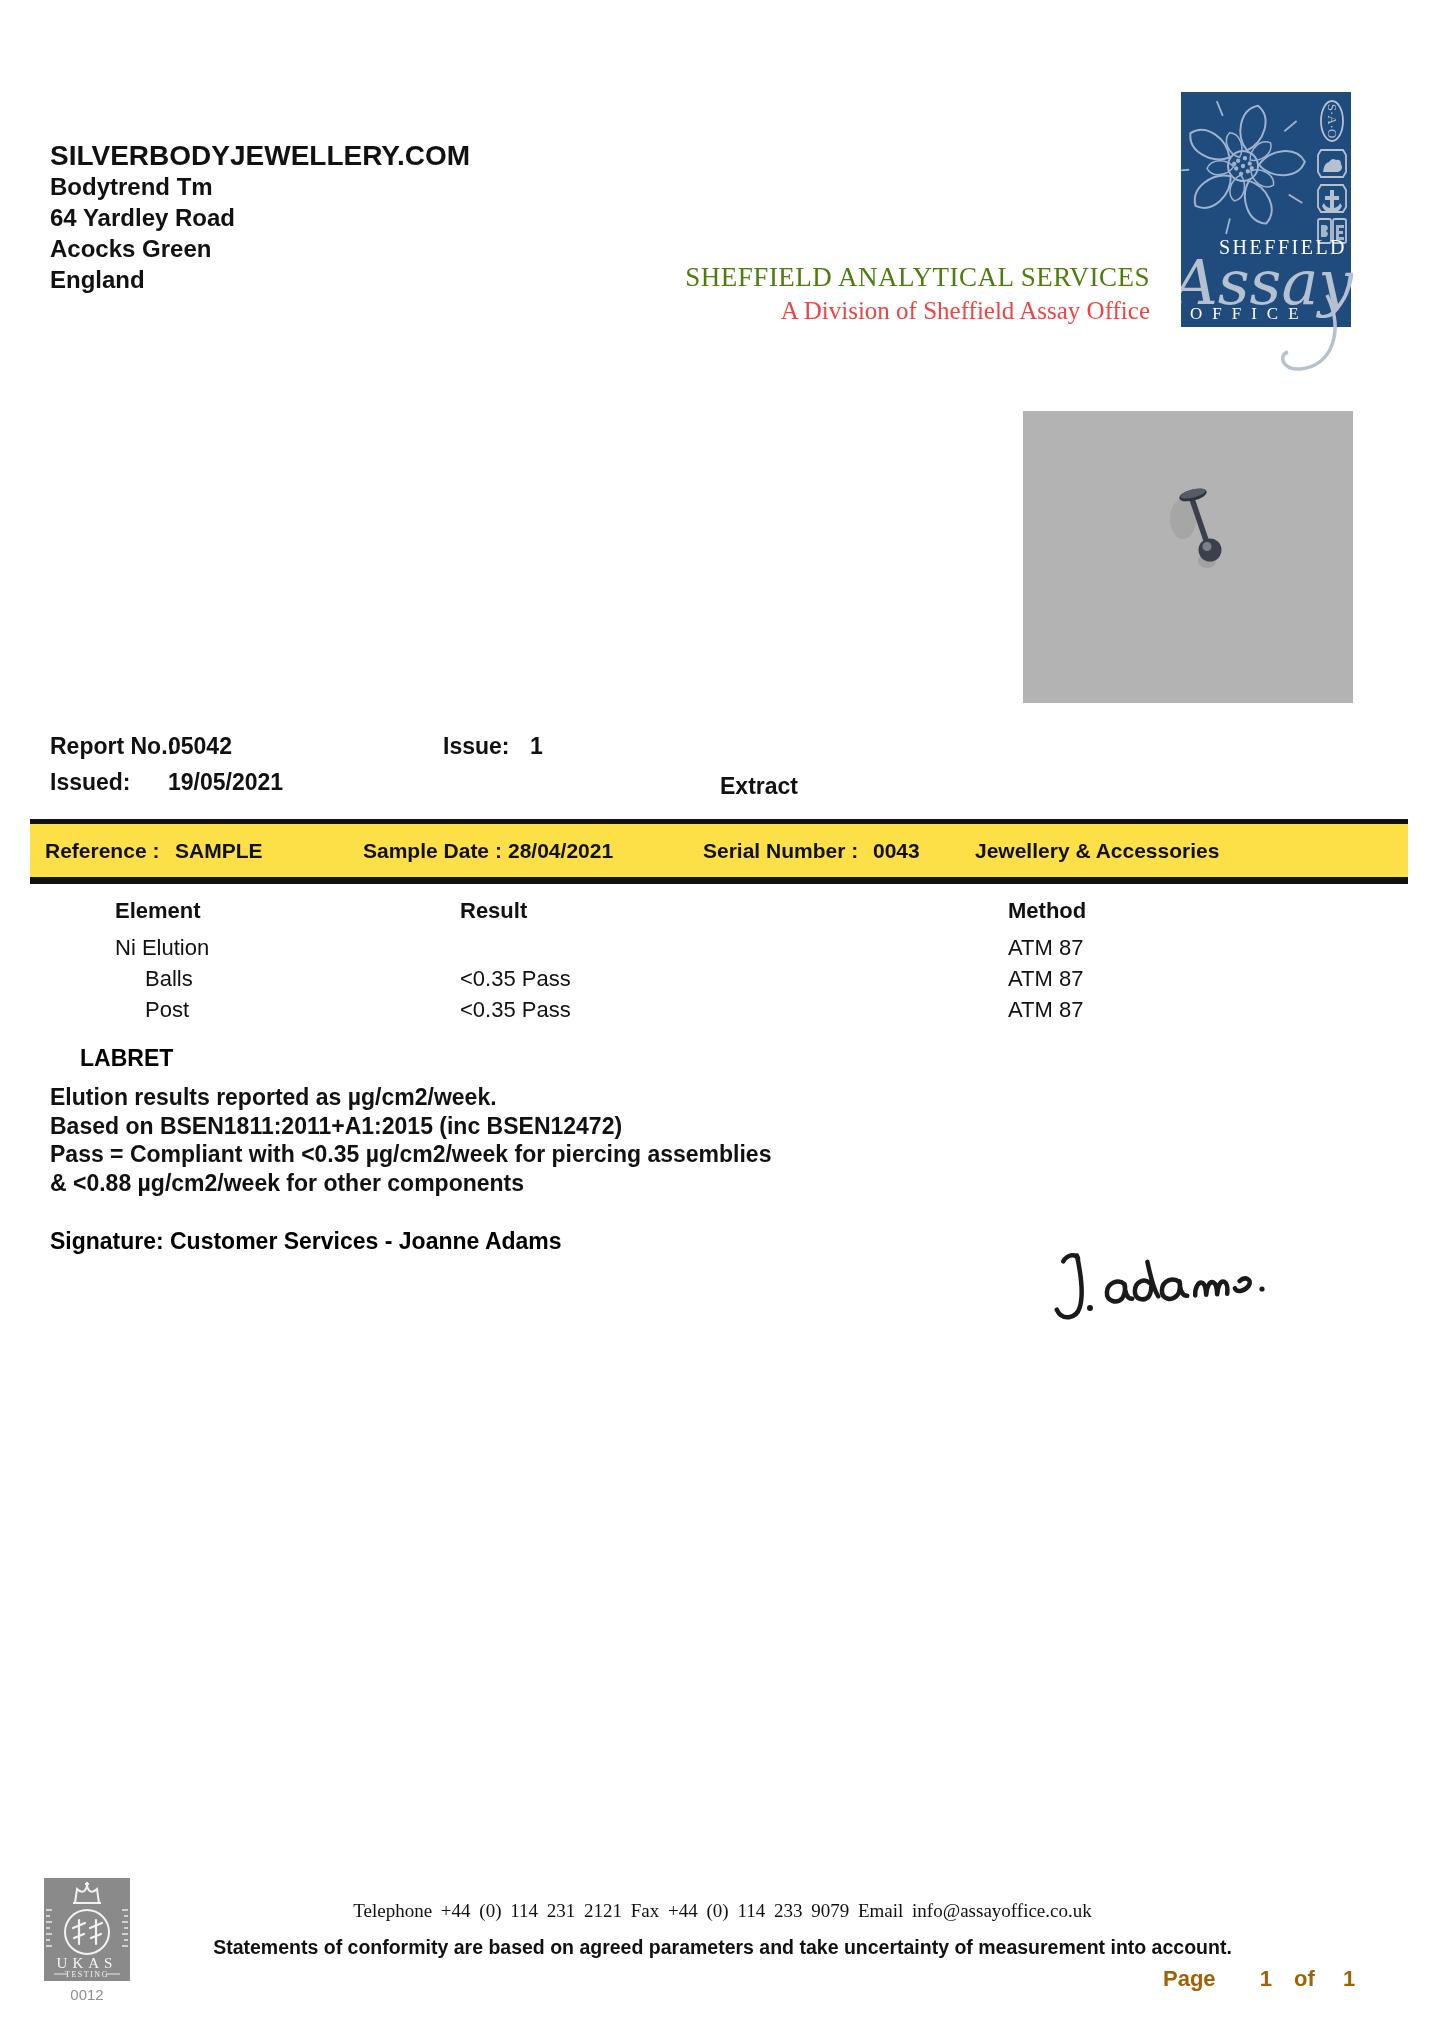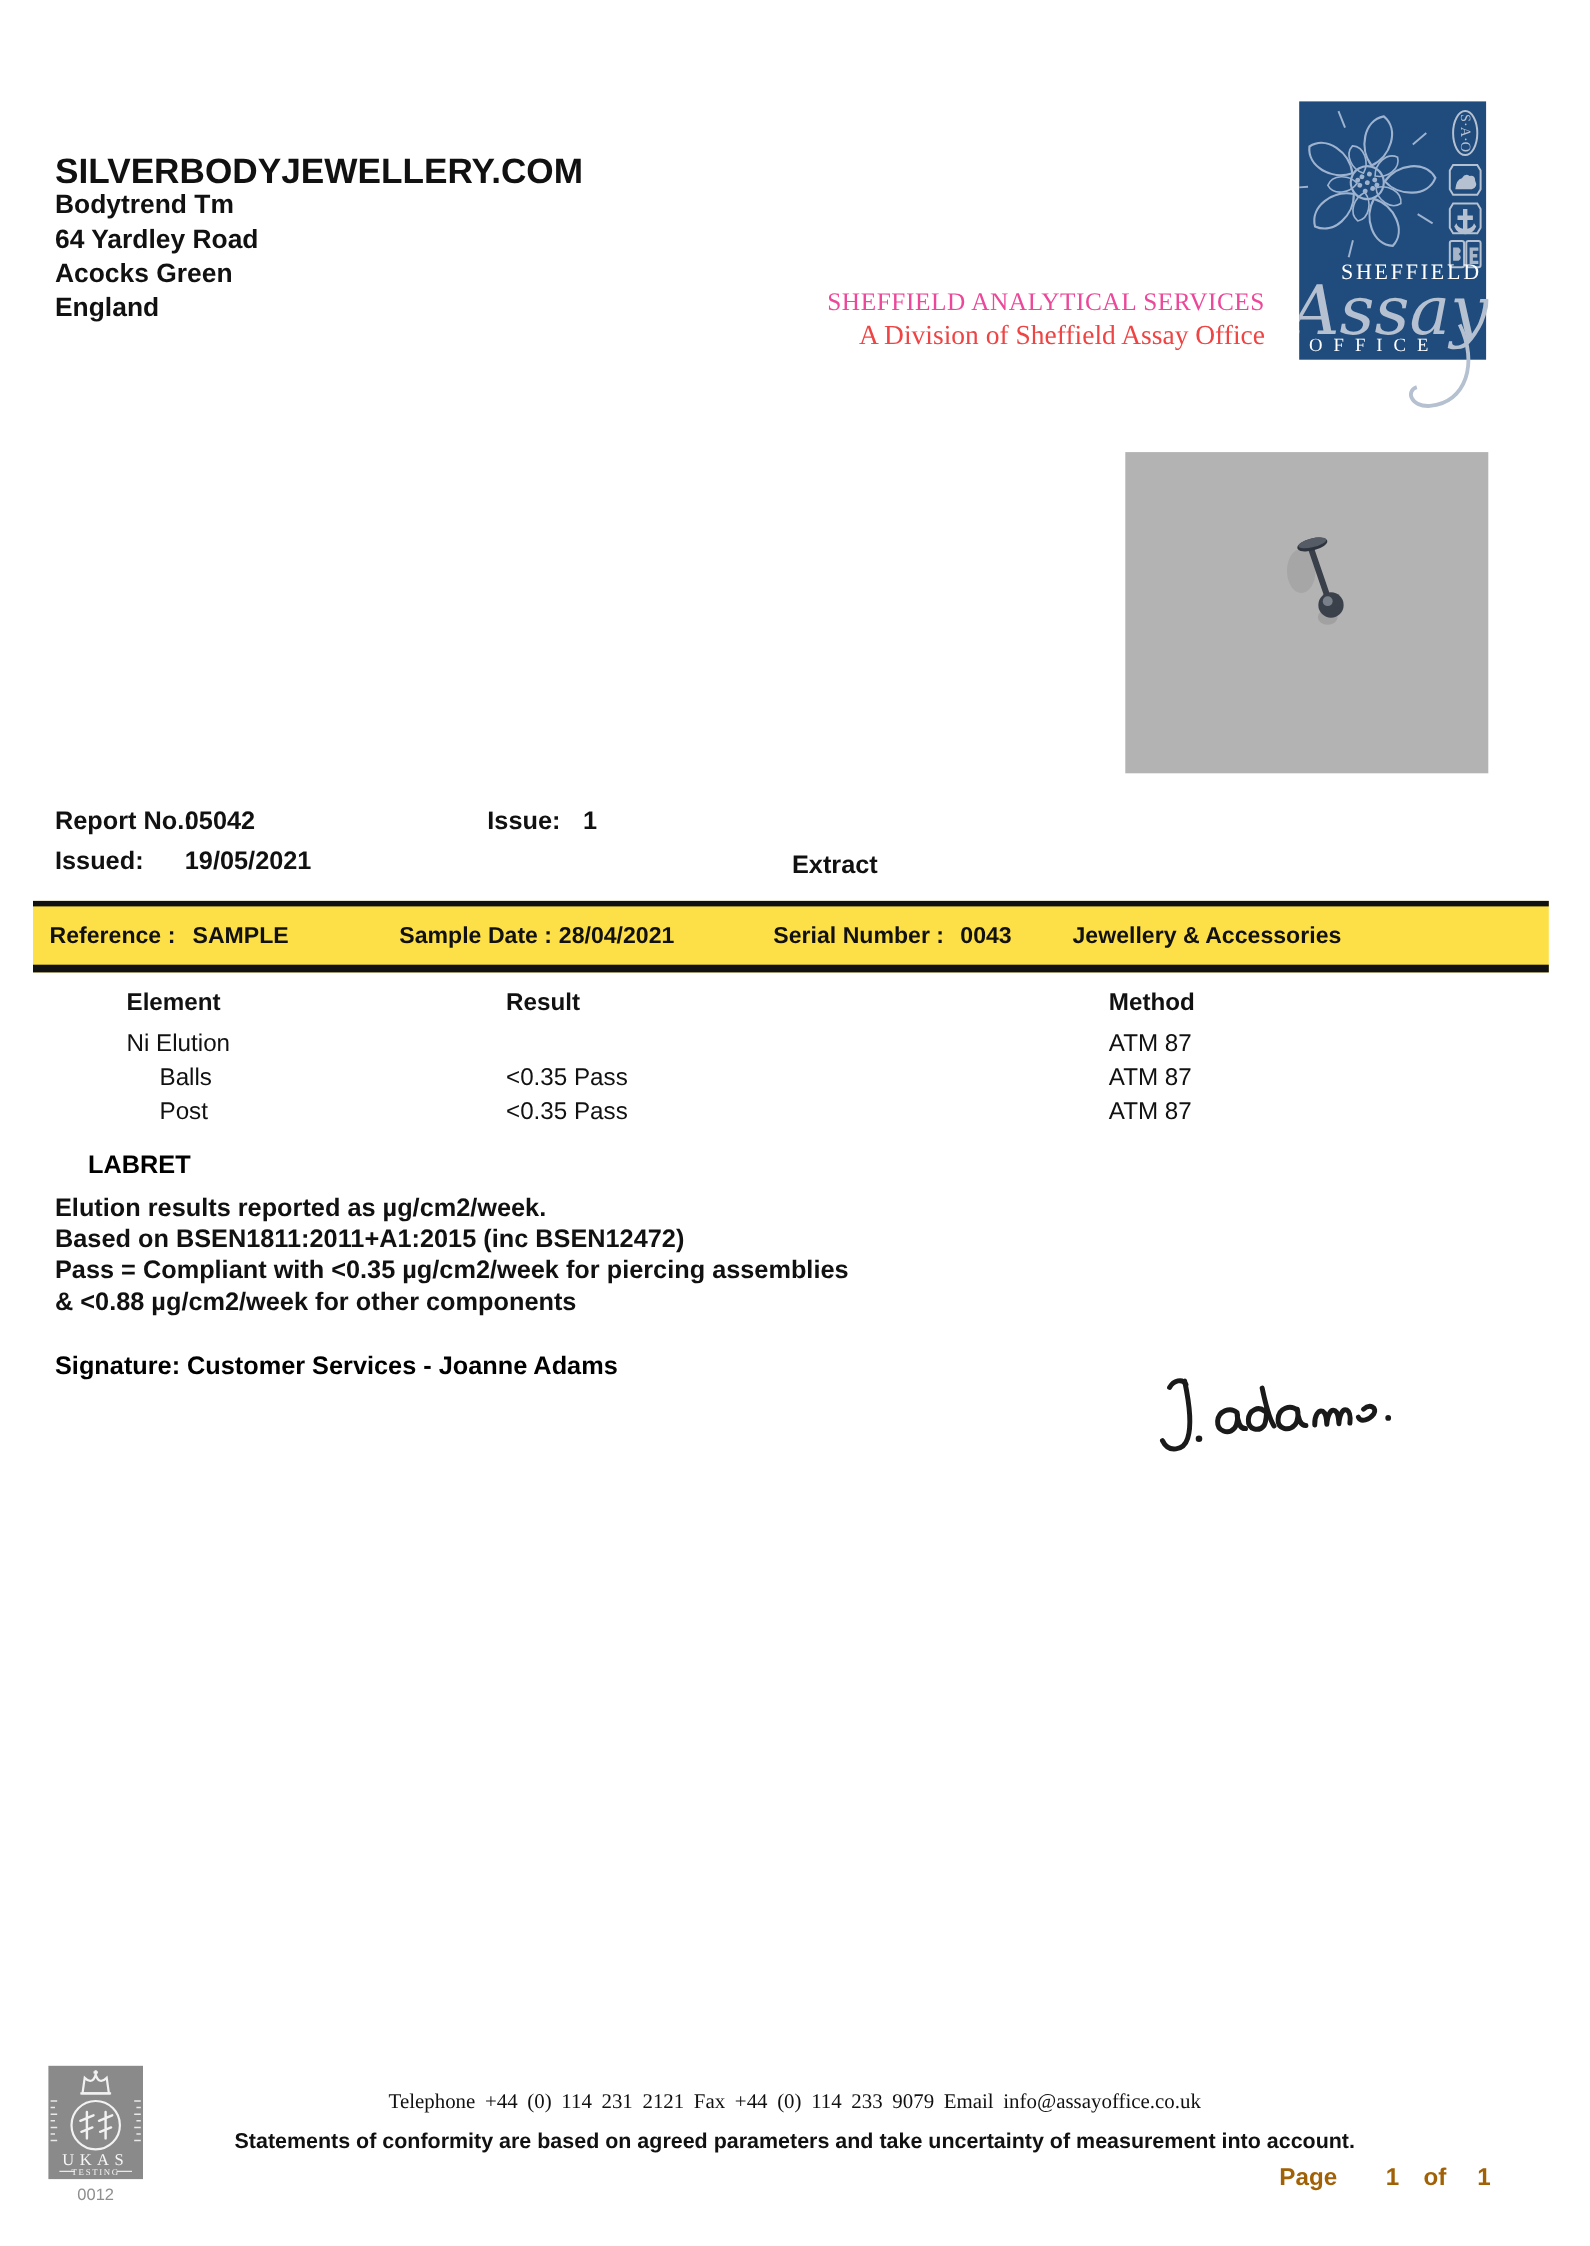--- a/index.html
+++ b/index.html
@@ -2,26 +2,26 @@
 <html><head>
 <meta charset="utf-8">
 <style>
   * { margin:0; padding:0; box-sizing:border-box; }
   body { background:#fff; font-family:"Liberation Sans", sans-serif; }
   .page { position:relative; width:1445px; height:2042px; background:#ffffff; overflow:hidden; }
   .abs { position:absolute; }
 
   
   .customer { left:50px; top:140px; font-weight:bold; color:#111; }
-  .customer .name { font-size:32px; line-height:31px; }
+  .customer .name { font-size:28px; line-height:31px; }
   .customer .line { font-size:24px; line-height:31px; }
 
   
   .org-header { right:295px; top:262px; text-align:right; font-family:"Liberation Serif", serif; }
-  .org-title { font-size:23px; color:#ec4899; letter-spacing:0.5px; }
+  .org-title { font-size:27px; color:#4d7c0f; letter-spacing:0.5px; }
   .org-subtitle { font-size:25px; color:#ef4444; margin-top:4px; }
 
   
   .meta-label, .meta-value { font-size:23px; font-weight:bold; color:#111; white-space:nowrap; }
 
   
   .ref-bar { left:30px; top:819px; width:1378px; border-top:5px solid #111; border-bottom:7px solid #111; background:#fde047; height:65px; }
   .ref-bar span { position:absolute; top:0; line-height:53px; font-size:21px; font-weight:bold; color:#111; white-space:nowrap; }
 
   

